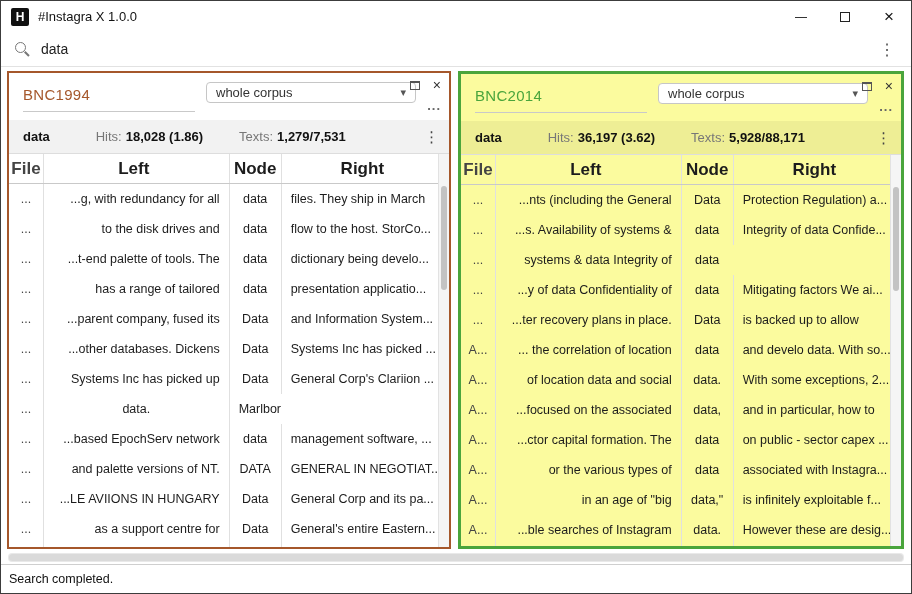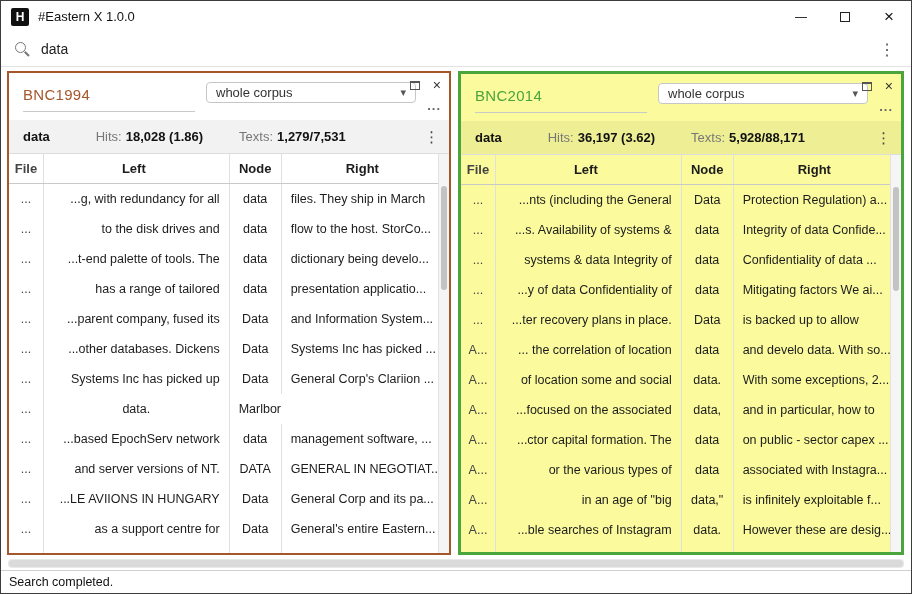--- a/index.html
+++ b/index.html
@@ -63,52 +63,52 @@
   .stats .node { font-weight: 700; margin-right: 46px; }
   .stats .label { color: #777; }
   .stats .value { font-weight: 700; margin-left: 4px; }
   .stats .texts { margin-left: 36px; }
   .stats-kebab { margin-left: auto; font-size: 15px; color: #444; }
 
   .table-wrap { flex: 1; min-height: 0; position: relative; display: flex; flex-direction: column;
                 padding-right: 11px; }
   .thead { flex: none; display: grid; grid-template-columns: var(--cols); height: 30px;
            border-bottom: 1px solid #c9c9c9; font-weight: 700; font-size: 13px; }
-  .thead .cell { justify-content: center; font-size: 13px; }
+  .thead .cell { justify-content: center; font-size: 17px; }
   .tbody { flex: 1; overflow: hidden; }
   .trow { display: grid; grid-template-columns: var(--cols); height: 30px; }
   .cell { display: flex; align-items: center; height: 100%; white-space: nowrap; overflow: hidden;
           padding: 0 4px; font-size: 12.5px; color: #1c1c1c; }
   .cell:nth-child(2), .cell:nth-child(3), .cell:nth-child(4) { border-left: 1px solid #e0e0e0; }
   .cell-file { justify-content: center; color: #444; }
   .cell-left { justify-content: flex-end; padding-right: 9px; }
   .cell-node { justify-content: center; }
   .cell-right { justify-content: flex-start; padding-left: 9px; }
 
   .vscroll { position: absolute; top: 0; right: 0; bottom: 0; width: 11px;
              background: #f5f5f5; border-left: 1px solid #e2e2e2; }
   .vthumb { position: absolute; left: 2px; right: 2px; top: 32px; height: 104px;
             background: #c3c3c3; border-radius: 3px; }
 
   
   .hscrollbar { height: 9px; flex: none; margin: 4px 7px 2px; background: #e9e9e9;
                 border-radius: 4px; position: relative; }
   .hthumb { position: absolute; left: 1px; top: 1px; bottom: 1px; right: 1px;
             background: #dadada; border-radius: 4px; }
-  .statusbar { height: 23px; flex: none; border-top: 1px solid #cfcfcf; display: flex;
+  .statusbar { height: 29px; flex: none; border-top: 1px solid #cfcfcf; display: flex;
                align-items: center; padding-left: 8px; font-size: 12.5px; color: #111; }
 </style>
 </head>
 <body>
 
 <div class="window">
 
   <div class="titlebar">
     <div class="logo">H</div>
-    <div class="title">#Eastern X 1.0.0</div>
+    <div class="title">#Instagra X 1.0.0</div>
     <div class="win-controls">
       <div class="winbtn">—</div>
       <div class="winbtn">
           <span class="max-icon"></span>
         </div>
       <div class="winbtn close">×</div>
     </div>
   </div>
 
   <div class="searchbar">
@@ -198,21 +198,21 @@
               <div class="cell cell-right">Marlborough, Massach...</div>
             </div>
             <div class="trow">
               <div class="cell cell-file">...</div>
               <div class="cell cell-left">...based EpochServ network</div>
               <div class="cell cell-node">data</div>
               <div class="cell cell-right">management software, ...</div>
             </div>
             <div class="trow">
               <div class="cell cell-file">...</div>
-              <div class="cell cell-left">and server versions of NT.</div>
+              <div class="cell cell-left">and palette versions of NT.</div>
               <div class="cell cell-node">DATA</div>
               <div class="cell cell-right">GENERAL IN NEGOTIAT...</div>
             </div>
             <div class="trow">
               <div class="cell cell-file">...</div>
               <div class="cell cell-left">...LE AVIIONS IN HUNGARY</div>
               <div class="cell cell-node">Data</div>
               <div class="cell cell-right">General Corp and its pa...</div>
             </div>
             <div class="trow">
@@ -274,21 +274,20 @@
             <div class="trow">
               <div class="cell cell-file">...</div>
               <div class="cell cell-left">...s. Availability of systems &amp;</div>
               <div class="cell cell-node">data</div>
               <div class="cell cell-right">Integrity of data Confide...</div>
             </div>
             <div class="trow">
               <div class="cell cell-file">...</div>
               <div class="cell cell-left">systems &amp; data Integrity of</div>
               <div class="cell cell-node">data</div>
-              <div class="cell cell-right">Confidentiality of data ...</div>
             </div>
             <div class="trow">
               <div class="cell cell-file">...</div>
               <div class="cell cell-left">...y of data Confidentiality of</div>
               <div class="cell cell-node">data</div>
               <div class="cell cell-right">Mitigating factors We ai...</div>
             </div>
             <div class="trow">
               <div class="cell cell-file">...</div>
               <div class="cell cell-left">...ter recovery plans in place.</div>
@@ -296,21 +295,21 @@
               <div class="cell cell-right">is backed up to allow</div>
             </div>
             <div class="trow">
               <div class="cell cell-file">A...</div>
               <div class="cell cell-left">... the correlation of location</div>
               <div class="cell cell-node">data</div>
               <div class="cell cell-right">and develo data. With so...</div>
             </div>
             <div class="trow">
               <div class="cell cell-file">A...</div>
-              <div class="cell cell-left">of location some and social</div>
+              <div class="cell cell-left">of location data and social</div>
               <div class="cell cell-node">data.</div>
               <div class="cell cell-right">With some exceptions, 2...</div>
             </div>
             <div class="trow">
               <div class="cell cell-file">A...</div>
               <div class="cell cell-left">...focused on the associated</div>
               <div class="cell cell-node">data,</div>
               <div class="cell cell-right">and in particular, how to</div>
             </div>
             <div class="trow">

